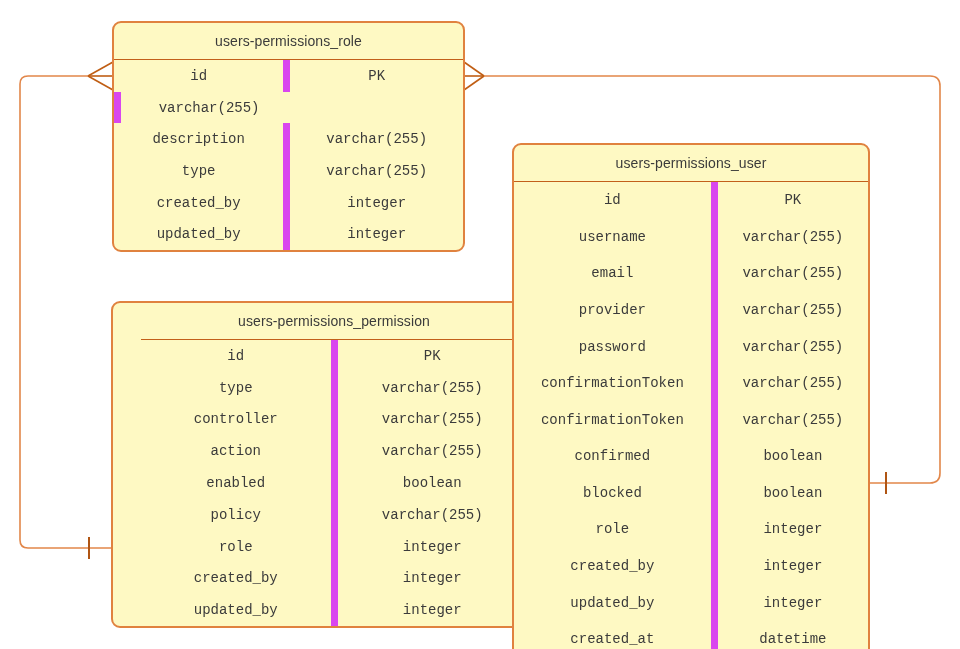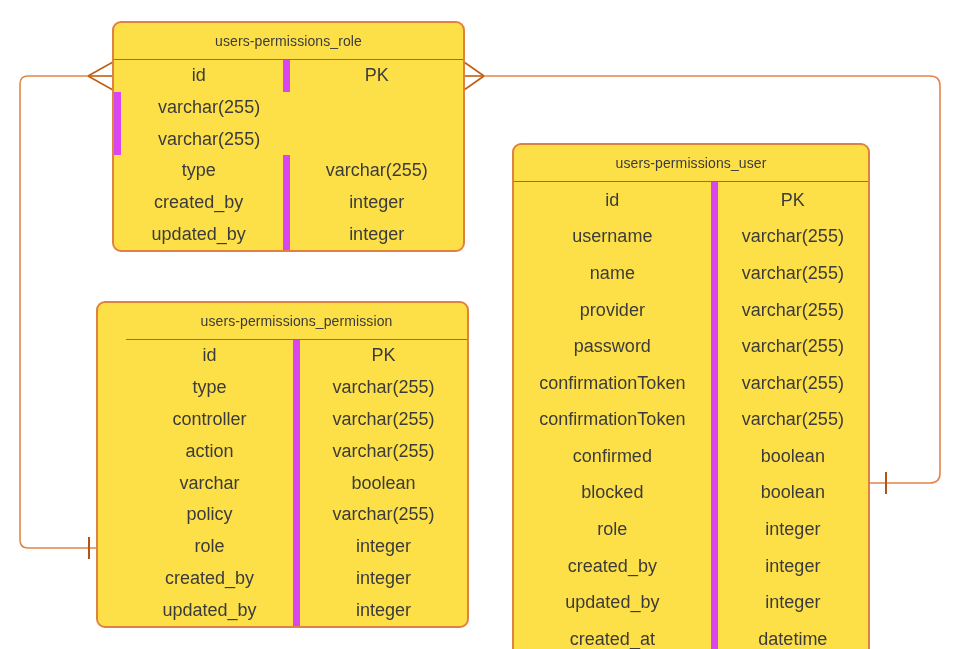--- a/index.html
+++ b/index.html
@@ -20,21 +20,21 @@
     left: 0;
     top: 0;
     width: 960px;
     height: 649px;
     pointer-events: none;
   }
   .er-table {
     position: absolute;
     display: flex;
     flex-direction: column;
-    background: #fde047;
+    background: #fef9c3;
     border: 2px solid #e0823f;
     border-radius: 9px;
     box-sizing: border-box;
     color: #3b3b3b;
   }
   .er-header {
     flex: 0 0 36px;
     display: flex;
     align-items: center;
     justify-content: center;
@@ -49,29 +49,30 @@
   }
   .er-row {
     flex: 1 1 0;
     display: flex;
     align-items: stretch;
   }
   .er-cell {
     display: flex;
     align-items: center;
     justify-content: center;
-    font-size: 18px;
+    font-size: 14px;
     white-space: nowrap;
     overflow: hidden;
+    font-family: Liberation Mono, monospace;
   }
   .er-cell.field { width: var(--fieldw, 50%); }
   .er-cell.type  { width: calc(100% - var(--fieldw, 50%)); border-left: 7px solid #d946ef; }
 
   #table-role       { left: 112px; top: 21px;  width: 353px; height: 231px; --fieldw: 49.5%; }
-  #table-permission { left: 96px; top: 301px; width: 373px; height: 327px; padding-left: 28px; --fieldw: 50%; }
+  #table-permission { left: 111px; top: 301px; width: 418px; height: 327px; padding-left: 28px; --fieldw: 50%; }
   #table-user       { left: 512px; top: 143px; width: 358px; height: 553px; --fieldw: 56.7%; }
 </style>
 </head>
 <body>
 
 <div class="canvas">
 
   <svg class="connectors" viewBox="0 0 960 649">
 
     <g>
@@ -99,20 +100,21 @@
     <div class="er-header">users-permissions_role</div>
     <div class="er-body">
         <div class="er-row">
           <div class="er-cell field">id</div>
           <div class="er-cell type">PK</div>
         </div>
         <div class="er-row">
           <div class="er-cell type">varchar(255)</div>
         </div>
         <div class="er-row">
+          <div class="er-cell field">description</div>
           <div class="er-cell type">varchar(255)</div>
         </div>
         <div class="er-row">
           <div class="er-cell field">type</div>
           <div class="er-cell type">varchar(255)</div>
         </div>
         <div class="er-row">
           <div class="er-cell field">created_by</div>
           <div class="er-cell type">integer</div>
         </div>
@@ -136,21 +138,21 @@
         </div>
         <div class="er-row">
           <div class="er-cell field">controller</div>
           <div class="er-cell type">varchar(255)</div>
         </div>
         <div class="er-row">
           <div class="er-cell field">action</div>
           <div class="er-cell type">varchar(255)</div>
         </div>
         <div class="er-row">
-          <div class="er-cell field">varchar</div>
+          <div class="er-cell field">enabled</div>
           <div class="er-cell type">boolean</div>
         </div>
         <div class="er-row">
           <div class="er-cell field">policy</div>
           <div class="er-cell type">varchar(255)</div>
         </div>
         <div class="er-row">
           <div class="er-cell field">role</div>
           <div class="er-cell type">integer</div>
         </div>
@@ -170,21 +172,21 @@
     <div class="er-body">
         <div class="er-row">
           <div class="er-cell field">id</div>
           <div class="er-cell type">PK</div>
         </div>
         <div class="er-row">
           <div class="er-cell field">username</div>
           <div class="er-cell type">varchar(255)</div>
         </div>
         <div class="er-row">
-          <div class="er-cell field">name</div>
+          <div class="er-cell field">email</div>
           <div class="er-cell type">varchar(255)</div>
         </div>
         <div class="er-row">
           <div class="er-cell field">provider</div>
           <div class="er-cell type">varchar(255)</div>
         </div>
         <div class="er-row">
           <div class="er-cell field">password</div>
           <div class="er-cell type">varchar(255)</div>
         </div>

